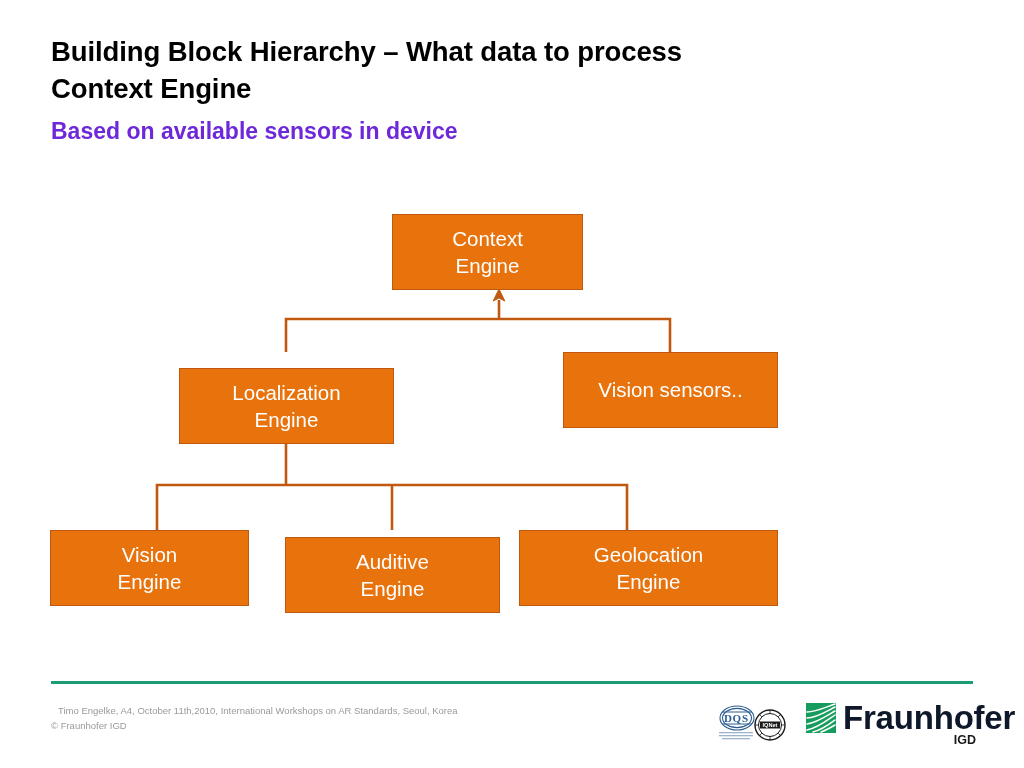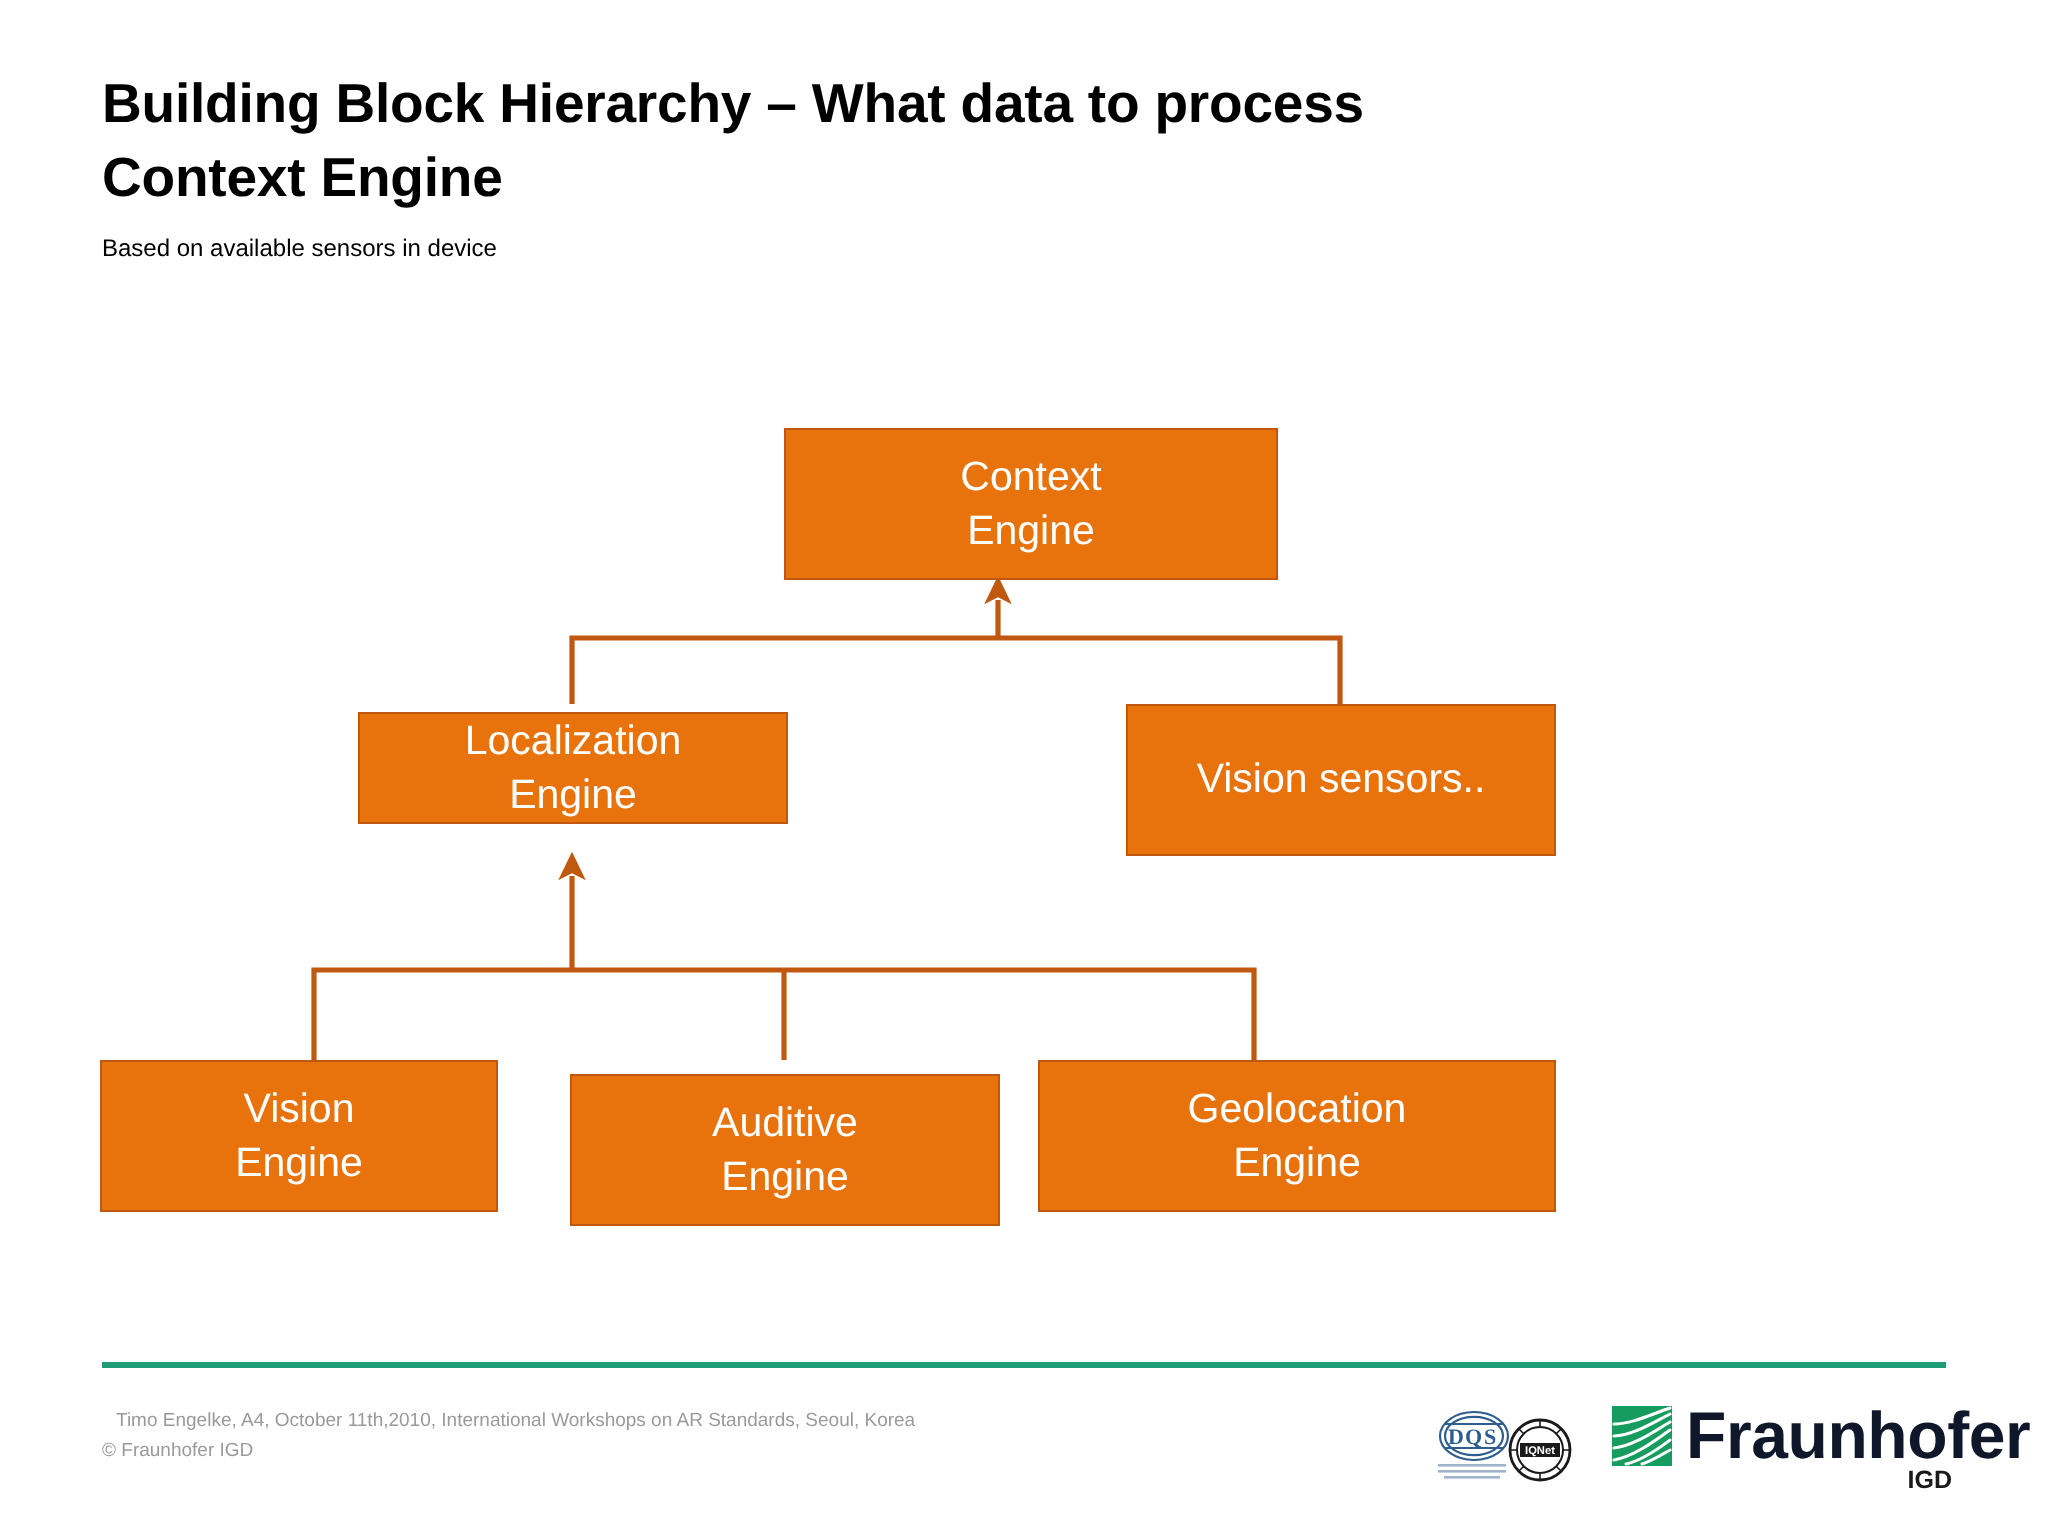--- a/index.html
+++ b/index.html
@@ -26,24 +26,24 @@
   .slide-title {
     font-size: 27.5px;
     font-weight: bold;
     line-height: 1.33;
     letter-spacing: -0.1px;
     color: #000000;
     white-space: pre-line;
   }
   .slide-subtitle {
     margin-top: 10px;
-    font-size: 12px;
-    font-weight: normal;
+    font-size: 23px;
+    font-weight: bold;
     line-height: 1.25;
-    color: #000000;
+    color: #6d28d9;
   }
 
   
   #diagram {
     position: absolute;
     left: 0;
     top: 0;
     width: 1024px;
     height: 768px;
     pointer-events: none;
@@ -60,22 +60,22 @@
     display: flex;
     align-items: center;
     justify-content: center;
     text-align: center;
     font-size: 20.5px;
     line-height: 1.32;
     white-space: pre-line;
     z-index: 3;
   }
 
-  #node-context      { left: 392px; top: 214px; width: 247px; height: 76px; }
-  #node-localization { left: 179px; top: 356px; width: 215px; height: 56px; }
+  #node-context      { left: 392px; top: 214px; width: 191px; height: 76px; }
+  #node-localization { left: 179px; top: 368px; width: 215px; height: 76px; }
   #node-other        { left: 563px; top: 352px; width: 215px; height: 76px; }
   #node-vision       { left: 50px;  top: 530px; width: 199px; height: 76px; }
   #node-auditive     { left: 285px; top: 537px; width: 215px; height: 76px; }
   #node-geolocation  { left: 519px; top: 530px; width: 259px; height: 76px; }
 
   #connectors {
     position: absolute;
     left: 0;
     top: 0;
     width: 1024px;

